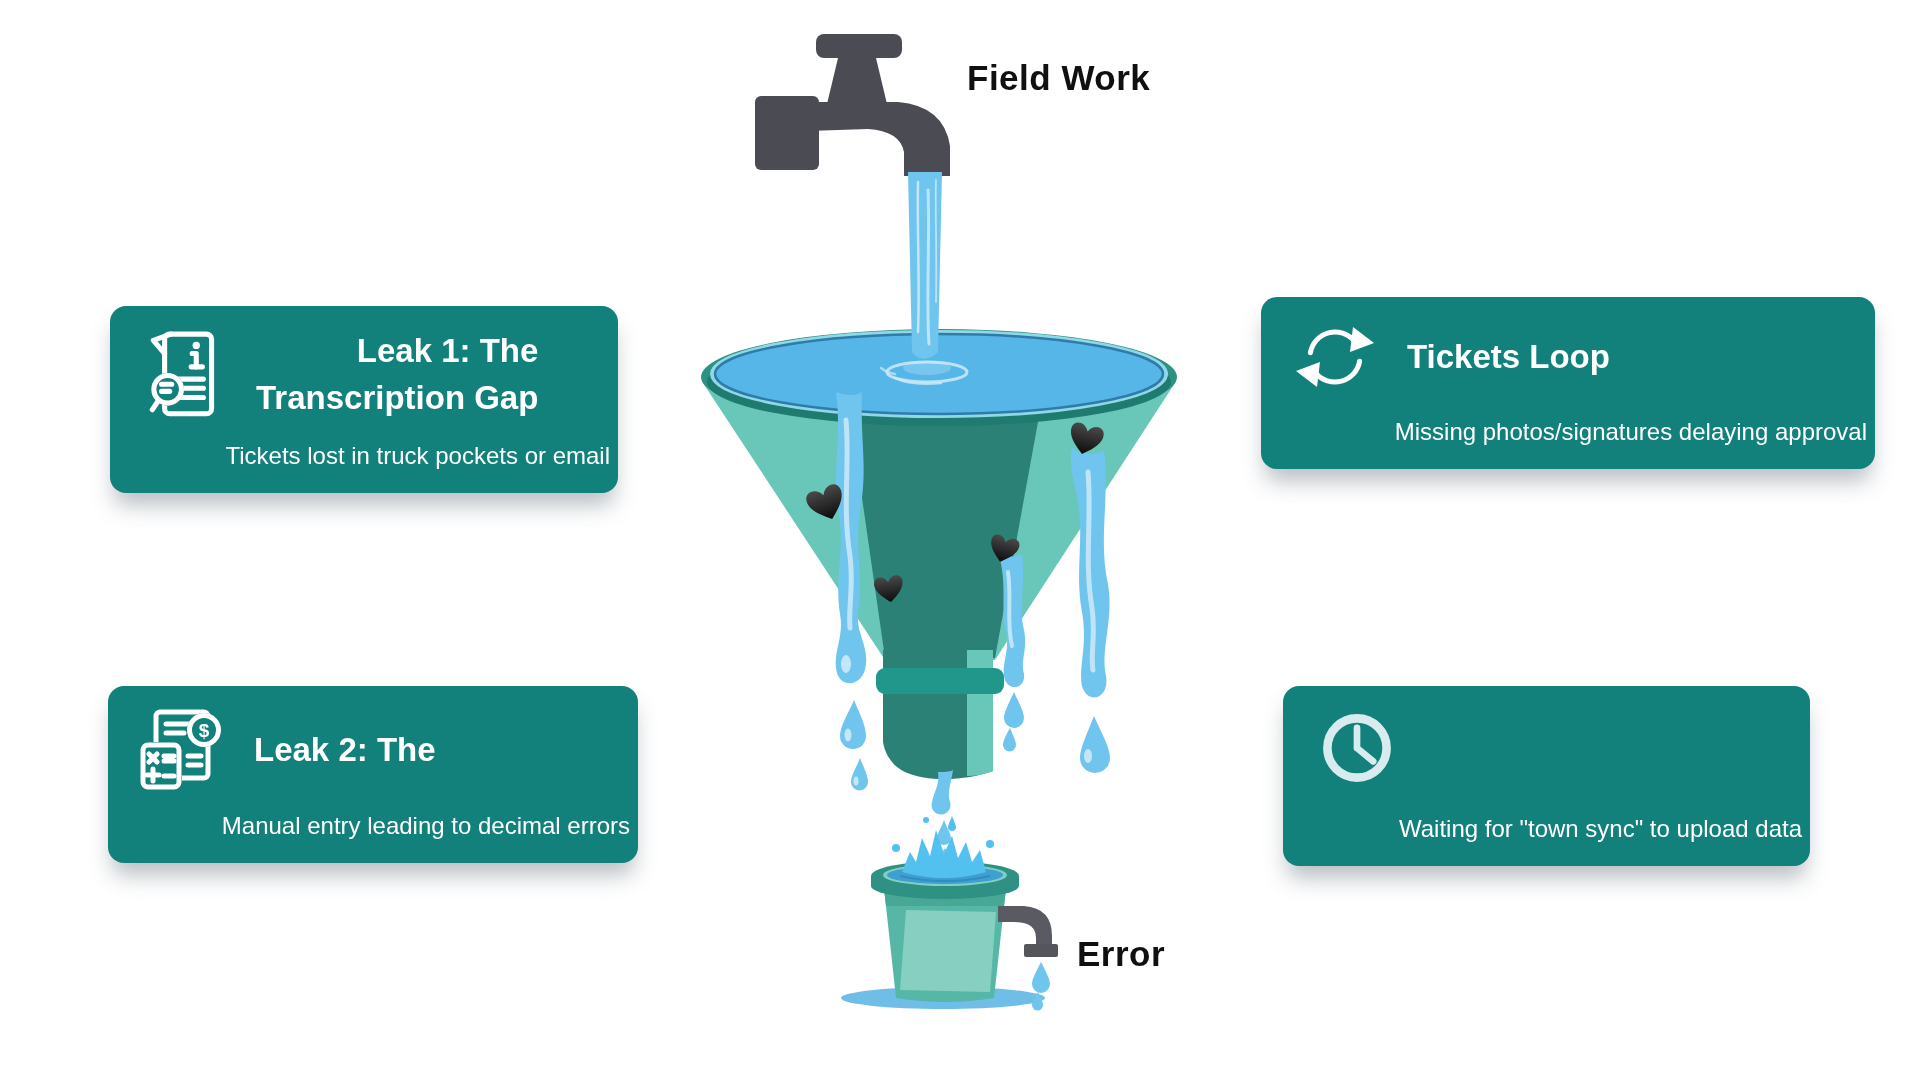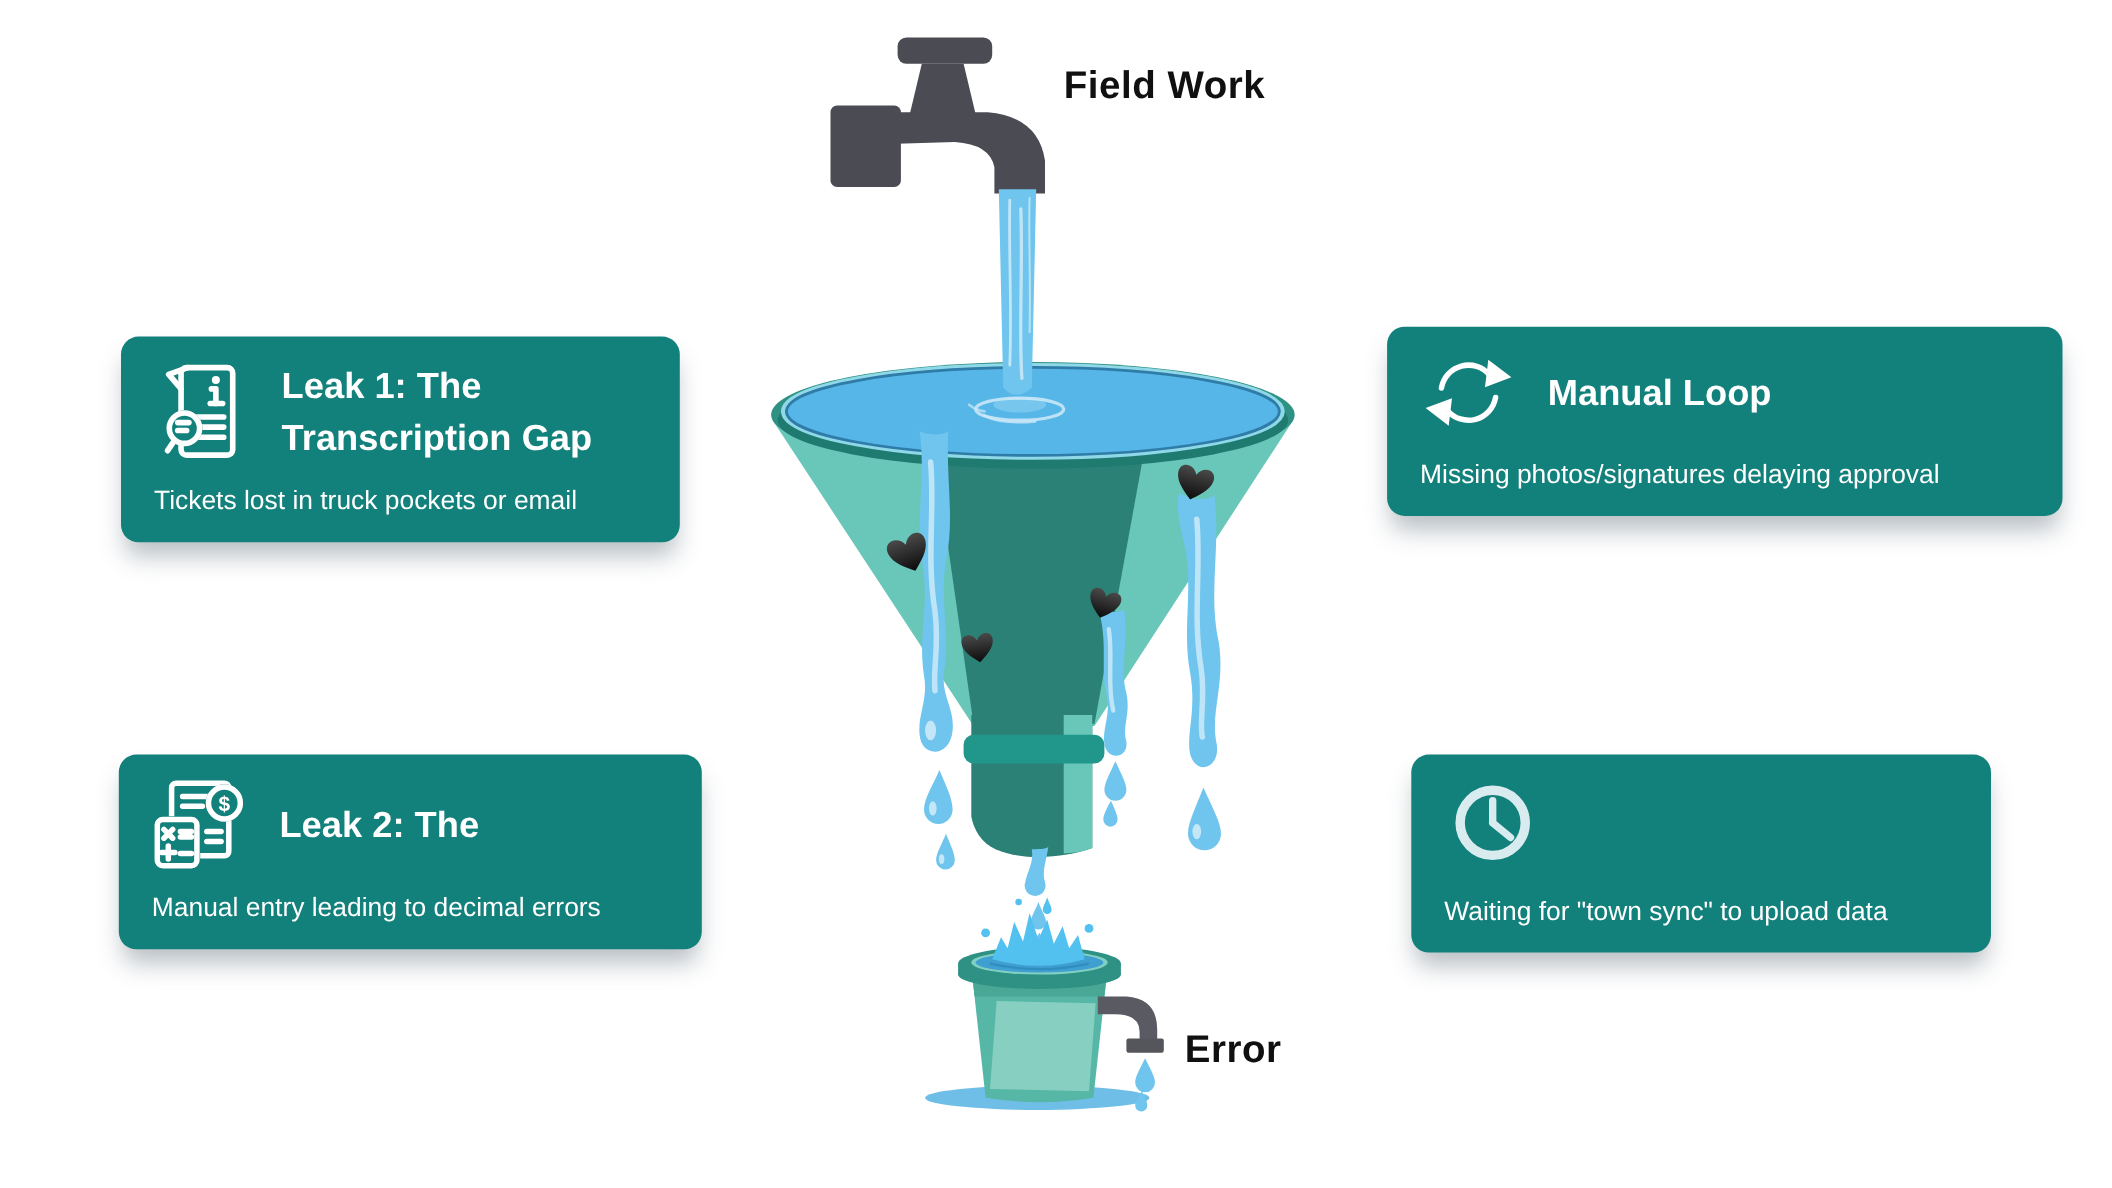--- a/index.html
+++ b/index.html
@@ -8,28 +8,28 @@
     --funnel_body_light:#68C7B8; --funnel_body_dark:#2C8177; --funnel_band:#21968B;
     --water_surface:#56B6E8; --water_edge:#2F7CA8; --water_stream:#6FC5EE;
     --water_highlight:#CDEAF8; --splash_blue:#53C1F0;
     --bucket_body:#56B7A6; --bucket_panel:#87CFC0; --bucket_rim:#2E9184; --bucket_water:#3E9FD0;
     --pipe_gray:#5A5A62; --shadow_blue:#5FB7E5; --clock_icon:#D8ECEF;
   }
   *{box-sizing:border-box}
   html,body{margin:0;padding:0}
   body{width:1920px;height:1080px;background:#fff;position:relative;overflow:hidden;
        font-family:"Liberation Sans",sans-serif;}
-  .stage{position:absolute;left:0;top:0;width:1920px;height:1080px;}
+  .stage{position:absolute;left:0;top:0;width:1920px;height:1080px;text-align:right;}
   .center-art{position:absolute;left:600px;top:0;width:660px;height:1080px;}
   .flow-label{position:absolute;font-size:35px;font-weight:700;color:var(--label_text);
               letter-spacing:.5px;white-space:nowrap;}
   .card{position:absolute;background:var(--card_background);color:var(--card_text);
         border-radius:16px;box-shadow:0 16px 22px -4px rgba(100,114,125,.45);
         display:flex;flex-direction:column;justify-content:space-between;
-        padding:20px 30px 22px 30px;}
+        padding:20px 8px 22px 30px;}
   .card-top{display:flex;align-items:center;gap:28px;}
   .icon-box{width:88px;flex:0 0 auto;display:flex;justify-content:center;align-items:center;}
   .card-title{font-size:33px;font-weight:700;line-height:1.42;}
   .card-title span{display:block;white-space:nowrap;}
   .card-desc{font-size:24px;font-weight:400;line-height:1.2;white-space:nowrap;}
   
   .faucet{fill:var(--faucet_gray)}
   .rim{fill:var(--funnel_rim)}
   .rimdark{fill:var(--funnel_rim_dark)}
   .cone{fill:var(--funnel_body_light)}
@@ -217,21 +217,21 @@
     <div class="card-top">
       <div class="icon-box">
         <svg width="88" height="80" viewBox="0 0 88 80">
           <path class="istroke" stroke-width="8" d="M19.4,35.7 A25,25 0 0 1 63.2,23.9"></path>
           <polygon class="ifill" points="62,10 83,26 59,35"></polygon>
           <path class="istroke" stroke-width="8" d="M68.6,44.3 A25,25 0 0 1 24.8,56.1"></path>
           <polygon class="ifill" points="26,70 5,54 29,45"></polygon>
         </svg>
       </div>
       <div class="card-title">
-        <span>Manual Loop</span>
+        <span>Tickets Loop</span>
       </div>
     </div>
     <div class="card-desc">Missing photos/signatures delaying approval</div>
   </div>
 
   <div class="card" style="left:1283px;top:686px;width:527px;height:180px">
     <div class="card-top">
       <div class="icon-box">
         <svg width="84" height="84" viewBox="0 0 88 88">
           <circle class="clockstroke" cx="44" cy="44" r="31" stroke-width="9"></circle>

